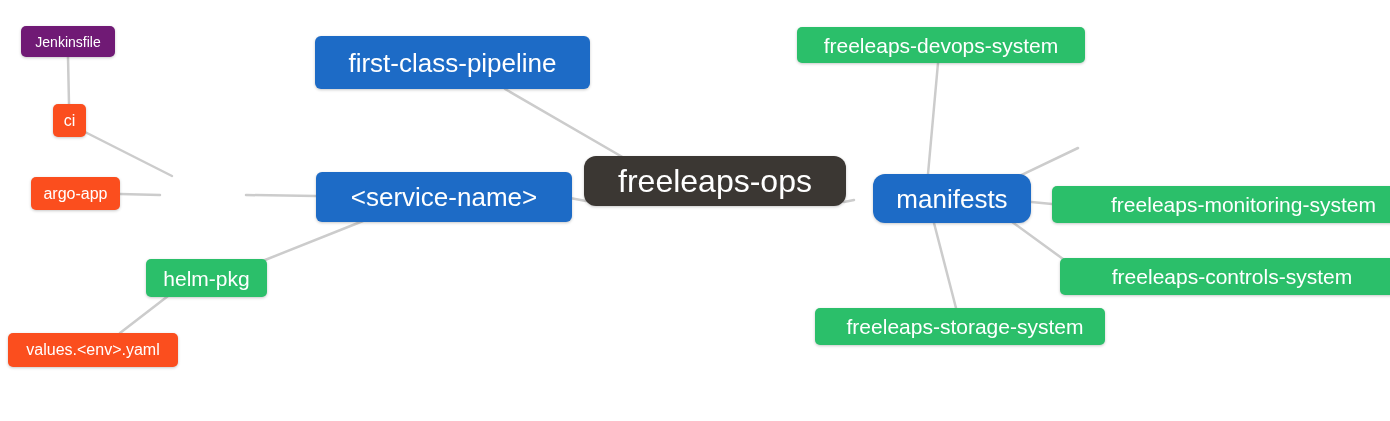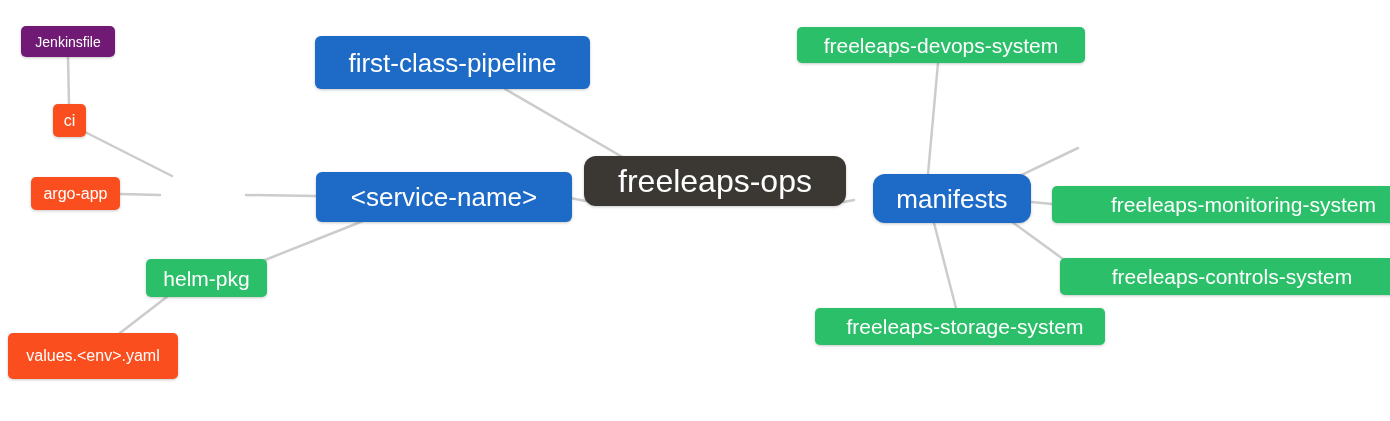--- a/index.html
+++ b/index.html
@@ -34,21 +34,21 @@
     cursor:default;
     box-sizing:border-box;
     line-height:1;
   }
   
   #n-jenkinsfile{left:21px;top:26px;width:94px;height:31px;font-size:14px;}
   #n-ci{left:53px;top:104px;width:33px;height:33px;font-size:16px;}
   #n-argo-app{left:31px;top:177px;width:89px;height:33px;font-size:16px;}
   #n-env{left:160px;top:174px;width:86px;height:43px;font-size:22px;}
   #n-helm-pkg{left:146px;top:259px;width:121px;height:38px;font-size:21px;}
-  #n-values-env-yaml{left:8px;top:333px;width:170px;height:46px;font-size:16px;}
+  #n-values-env-yaml{left:8px;top:333px;width:170px;height:34px;font-size:16px;}
   #n-first-class-pipeline{left:315px;top:36px;width:275px;height:53px;font-size:26px;border-radius:6px;}
   #n-service-name{left:316px;top:172px;width:256px;height:50px;font-size:26px;border-radius:6px;}
   #n-freeleaps-ops{left:584px;top:156px;width:262px;height:50px;font-size:32px;border-radius:12px;}
   #n-manifests{left:873px;top:174px;width:158px;height:49px;font-size:26px;border-radius:12px;}
   #n-devops{left:797px;top:27px;width:288px;height:36px;font-size:21px;}
   #n-network{left:1055px;top:111px;width:295px;height:37px;font-size:21px;}
   #n-monitoring{left:1052px;top:186px;width:383px;height:37px;font-size:21px;}
   #n-controls{left:1060px;top:258px;width:344px;height:37px;font-size:21px;}
   #n-storage{left:815px;top:308px;width:290px;height:37px;font-size:21px;}
 </style>

